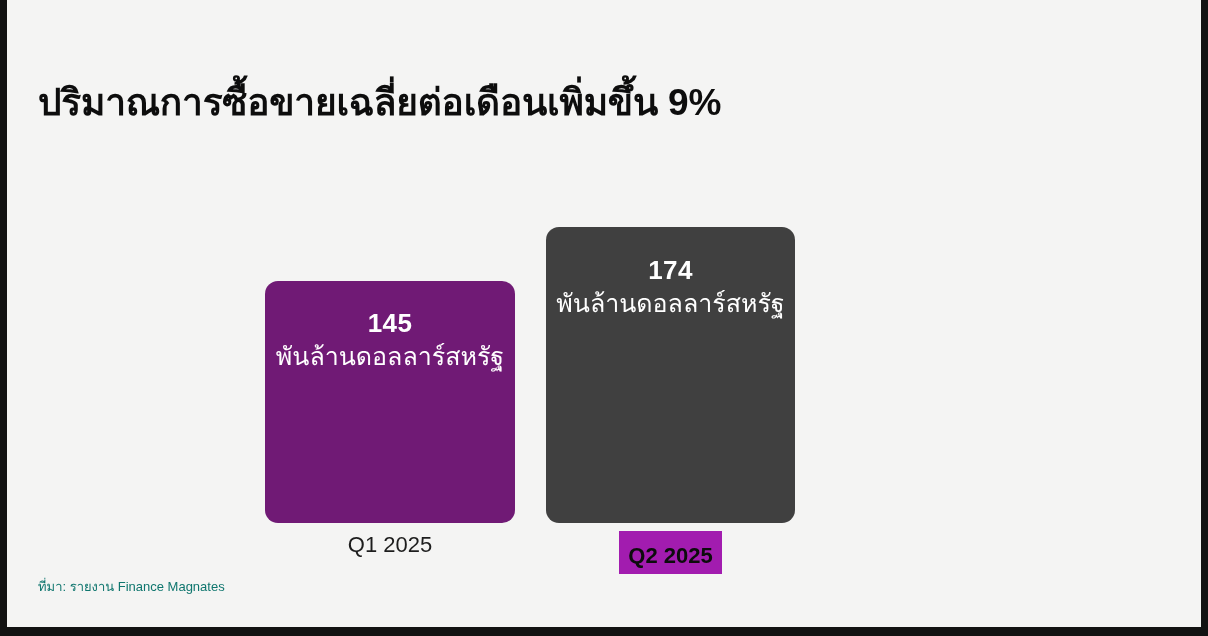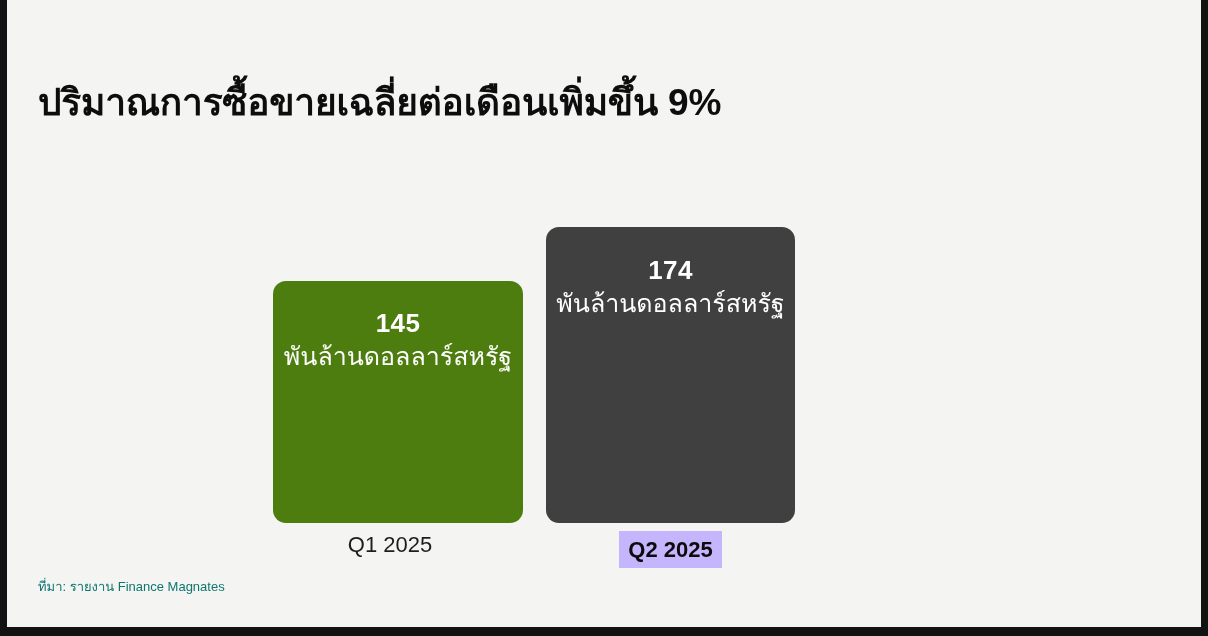--- a/index.html
+++ b/index.html
@@ -50,25 +50,25 @@
   }
 
   .bar {
     position: absolute;
     border-radius: 13px;
     box-sizing: border-box;
     display: block;
   }
 
   .bar-q1 {
-    left: 266px;
+    left: 258px;
     top: 281px;
     width: 250px;
     height: 242px;
-    background: #4d7c0f;
+    background: #701a75;
   }
 
   .bar-q2 {
     left: 539px;
     top: 227px;
     width: 249px;
     height: 296px;
     background: #404040;
   }
 
@@ -114,24 +114,24 @@
   }
 
   .axis-label-q2 {
     left: 539px;
     width: 249px;
     font-weight: 400;
   }
 
   .axis-label-q2 .hl {
     display: inline-block;
-    background: #c4b5fd;
+    background: #a21caf;
     color: #0c0c0c;
     font-weight: 700;
-    padding: 5px 9px 4px 9px;
+    padding: 11px 9px 4px 9px;
   }
 
   .source-note {
     position: absolute;
     left: 31px;
     top: 578px;
     font-size: 13px;
     line-height: 18px;
     color: #0f766e;
     font-weight: 400;

